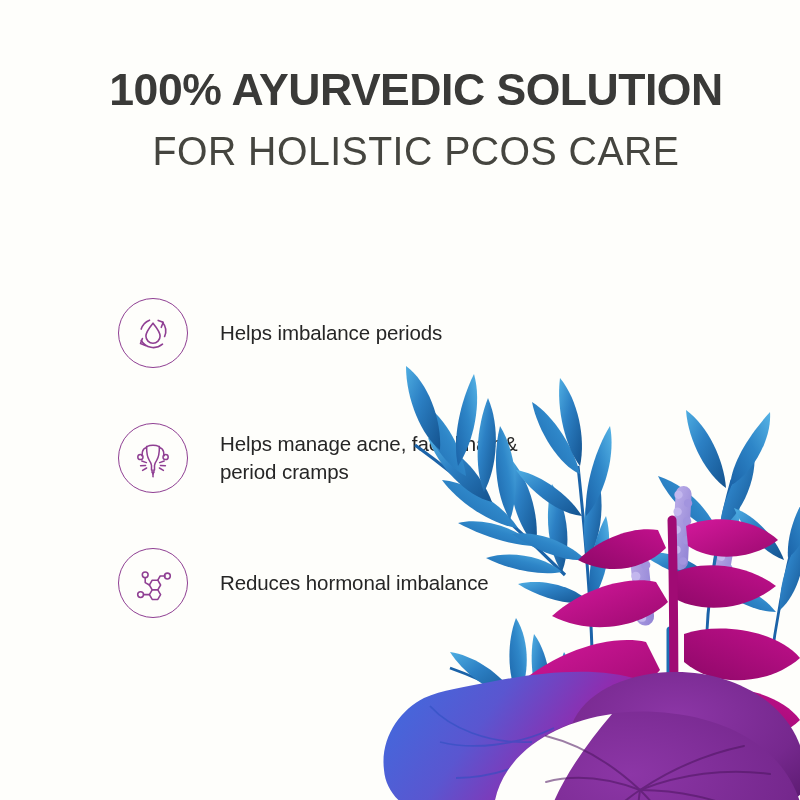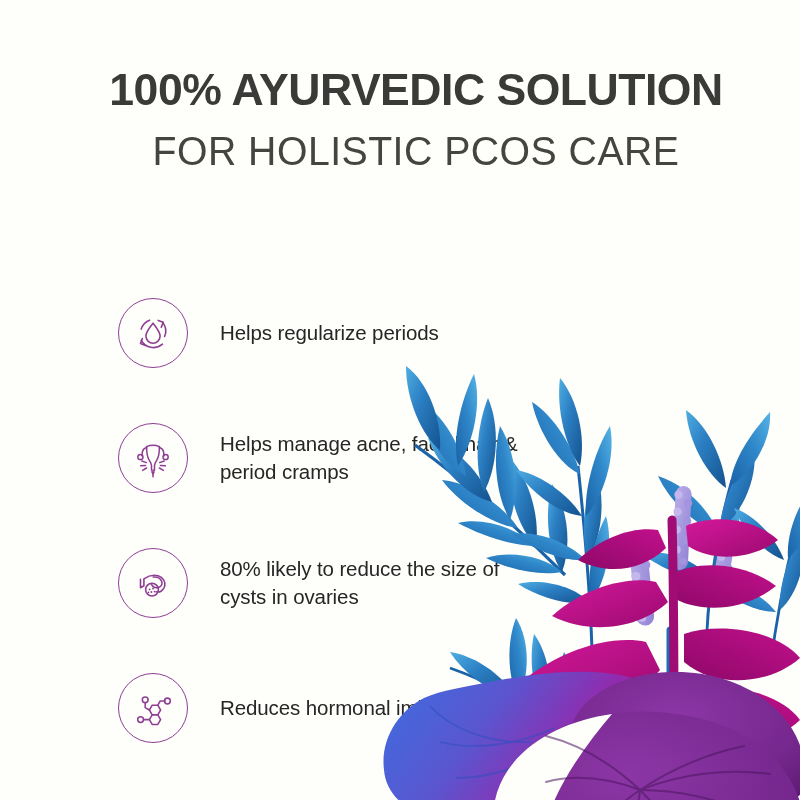--- a/index.html
+++ b/index.html
@@ -93,21 +93,21 @@
     <div class="benefit-icon-badge">
       <svg width="48" height="48" viewBox="0 0 48 48" fill="none" stroke="#8F3F93" stroke-width="1.6" stroke-linecap="round" stroke-linejoin="round">
         <path d="M33.5 13.2 A14 14 0 0 1 35.6 27.5"></path>
         <path d="M33.5 35.2 A14 14 0 0 1 12.2 31.4"></path>
         <path d="M12.2 20.1 A14 14 0 0 1 20.5 11.2"></path>
         <polyline points="29.2,11.4 34.2,13.3 32.3,18.3"></polyline>
         <polyline points="16.5,36.4 11.5,34.5 13.4,29.5"></polyline>
         <path d="M24 14.2 c4.6 5.6 7.1 9.3 7.1 12.9 a7.1 7.1 0 0 1 -14.2 0 c0 -3.6 2.5 -7.3 7.1 -12.9 z"></path>
       </svg>
     </div>
-    <div class="benefit-text">Helps regularize periods</div>
+    <div class="benefit-text">Helps imbalance periods</div>
   </div>
 
   <div class="benefit-row">
     <div class="benefit-icon-badge">
       <svg width="48" height="48" viewBox="0 0 48 48" fill="none" stroke="#8F3F93" stroke-width="1.5" stroke-linecap="round" stroke-linejoin="round">
 
         <path d="M17.6 12.6 c0 6.2 0.6 10.6 2.6 13.6 c1.4 2.1 2.3 3.4 2.3 5.2
                  l0 4.6 M30.4 12.6 c0 6.2 -0.6 10.6 -2.6 13.6
                  c-1.4 2.1 -2.3 3.4 -2.3 5.2 l0 4.6"></path>
         <path d="M17.6 12.6 c3.6 -1.5 9.2 -1.5 12.8 0"></path>
@@ -121,42 +121,20 @@
         <circle cx="36.6" cy="23.0" r="2.6"></circle>
 
         <path d="M17.4 28.6 l-4.6 -1.6 M16.6 31.4 l-5.0 0.4 M17.6 34.0 l-4.0 2.4"></path>
 
         <path d="M30.6 28.6 l4.6 -1.6 M31.4 31.4 l5.0 0.4 M30.4 34.0 l4.0 2.4"></path>
       </svg>
     </div>
     <div class="benefit-text">Helps manage acne, facial hair &amp; period cramps</div>
   </div>
 
-  <div class="benefit-row">
-    <div class="benefit-icon-badge">
-      <svg width="48" height="48" viewBox="0 0 48 48" fill="none" stroke="#8F3F93" stroke-width="1.6" stroke-linecap="round" stroke-linejoin="round">
-
-        <path d="M11.5 20.4 l0 8.4 l3.4 -2.0 l0 -7.0
-                 c3.8 -2.6 9.8 -4.2 14.2 -3.0
-                 c5.0 1.4 7.6 5.8 6.6 10.4
-                 c-0.9 4.2 -5.0 6.6 -8.6 5.6"></path>
-
-        <path d="M24.2 18.0 c4.0 -0.4 7.6 1.6 8.6 4.8 c0.9 2.9 -1.0 5.4 -4.0 5.8
-                 c-3.0 0.4 -5.6 -1.2 -6.4 -3.6"></path>
-
-        <circle cx="23.0" cy="30.6" r="6.4"></circle>
-        <circle cx="20.6" cy="30.4" r="0.95" fill="#8F3F93" stroke="none"></circle>
-        <circle cx="24.0" cy="29.6" r="0.95" fill="#8F3F93" stroke="none"></circle>
-        <circle cx="22.4" cy="33.0" r="0.95" fill="#8F3F93" stroke="none"></circle>
-        <circle cx="25.6" cy="32.6" r="0.95" fill="#8F3F93" stroke="none"></circle>
-        <circle cx="19.4" cy="33.4" r="0.95" fill="#8F3F93" stroke="none"></circle>
-      </svg>
-    </div>
-    <div class="benefit-text">80% likely to reduce the size of cysts in ovaries</div>
-  </div>
 
   <div class="benefit-row">
     <div class="benefit-icon-badge">
       <svg width="48" height="48" viewBox="0 0 48 48" fill="none" stroke="#8F3F93" stroke-width="1.55" stroke-linecap="round" stroke-linejoin="round">
 
         <polygon points="23.2,21.2 28.8,21.2 31.6,26.0 28.8,30.8 23.2,30.8 20.4,26.0"></polygon>
         <polygon points="23.2,30.8 28.8,30.8 31.6,35.6 28.8,40.4 23.2,40.4 20.4,35.6"></polygon>
 
         <path d="M20.4 26.0 l-4.2 -2.4 l0 -5.0"></path>
         <path d="M28.8 21.2 l2.4 -4.2 l5.0 0"></path>

